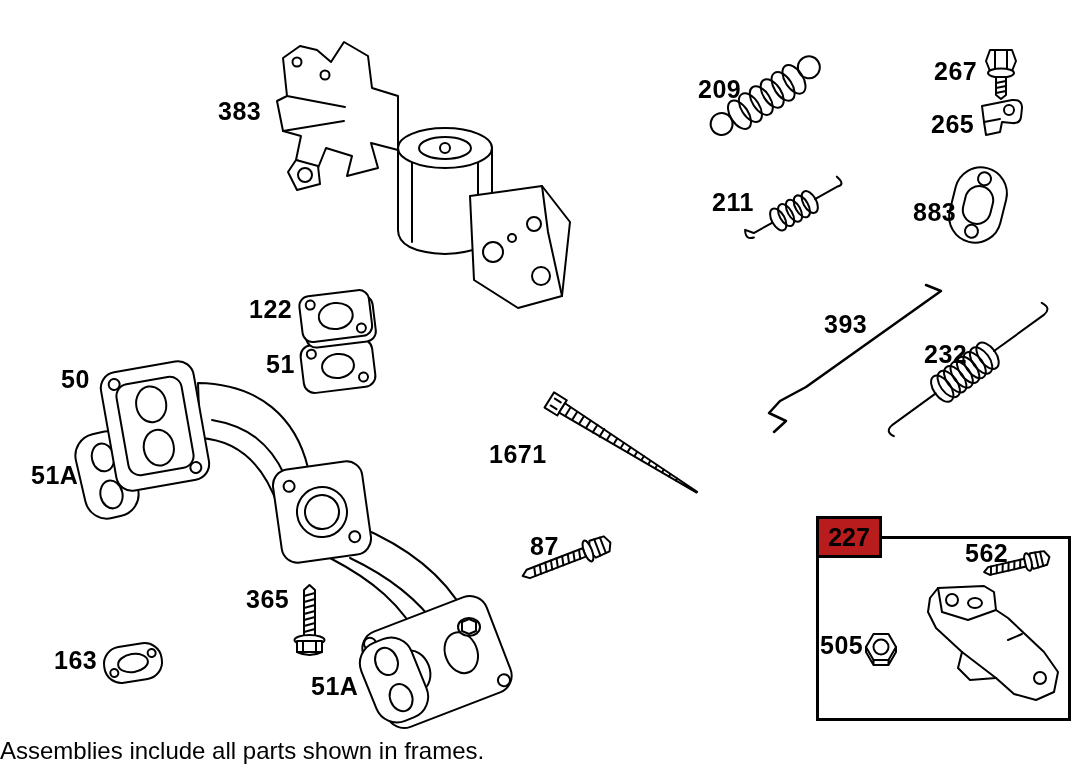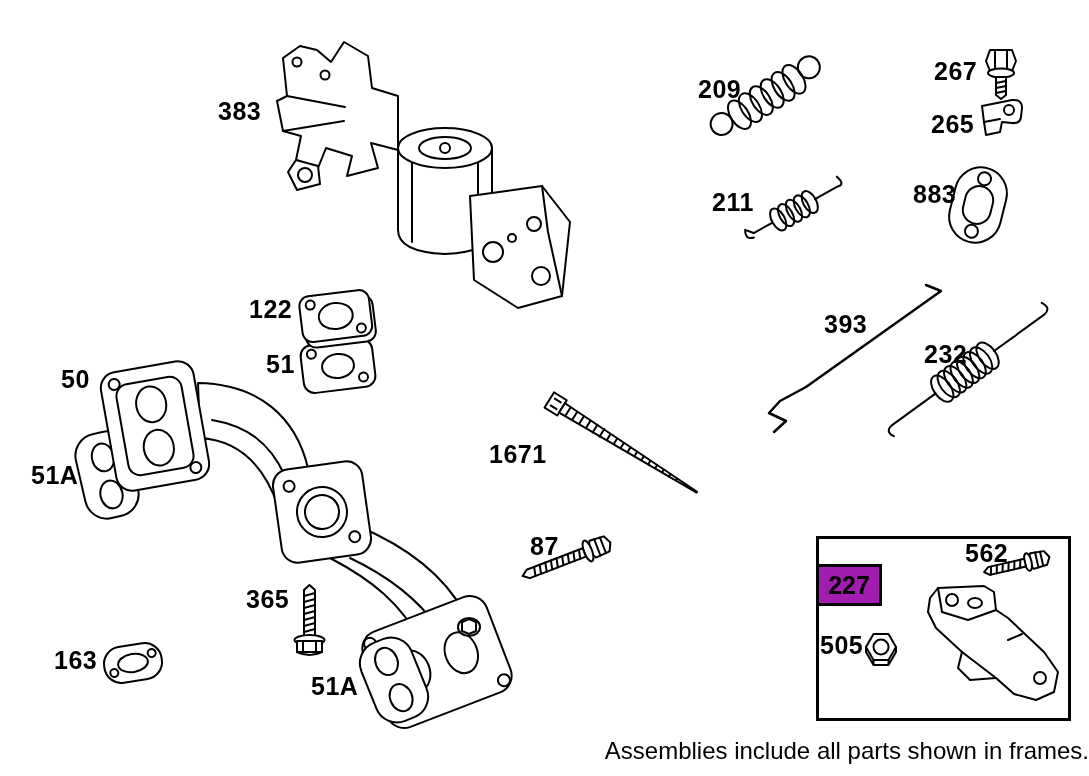--- a/index.html
+++ b/index.html
@@ -1,23 +1,23 @@
 <!DOCTYPE html>
 <html><head>
 <meta charset="utf-8">
 <style>
   html,body{margin:0;padding:0;background:#fff;}
   .stage{position:relative;width:1089px;height:776px;background:#fff;
          font-family:"Liberation Sans","DejaVu Sans",sans-serif;color:#000;overflow:hidden;}
   .stage>svg{position:absolute;left:0;top:0;}
   .part-label{position:absolute;font-size:25px;font-weight:700;white-space:nowrap;letter-spacing:.5px;}
   .assembly-frame{position:absolute;left:816px;top:536px;width:249px;height:179px;border:3px solid #000;}
-  .frame-tag{position:absolute;left:816px;top:564px;width:60px;height:36px;border:3px solid #000;background:#a21caf;
+  .frame-tag{position:absolute;left:816px;top:516px;width:60px;height:36px;border:3px solid #000;background:#b91c1c;
              display:flex;align-items:center;justify-content:center;font-size:25px;font-weight:700;}
-  .caption{position:absolute;left:0;top:737px;width:100%;text-align:right;font-size:24px;}
+  .caption{position:absolute;left:0;top:737px;width:100%;text-align:left;font-size:24px;}
 </style>
 </head>
 <body>
 
 <div class="stage">
 
   <svg width="1089" height="776" viewBox="0 0 1089 776">
     <g stroke="#000" stroke-width="2" fill="none" stroke-linejoin="round" stroke-linecap="round">
 
       <g>
@@ -214,21 +214,21 @@
   </svg>
 
   <div class="assembly-frame"></div>
   <div class="frame-tag">227</div>
 
   <div class="part-label" style="left:218px;top:97px">383</div>
   <div class="part-label" style="left:698px;top:75px">209</div>
   <div class="part-label" style="left:934px;top:57px">267</div>
   <div class="part-label" style="left:931px;top:110px">265</div>
   <div class="part-label" style="left:712px;top:188px">211</div>
-  <div class="part-label" style="left:913px;top:180px">883</div>
+  <div class="part-label" style="left:913px;top:198px">883</div>
   <div class="part-label" style="left:249px;top:295px">122</div>
   <div class="part-label" style="left:266px;top:350px">51</div>
   <div class="part-label" style="left:61px;top:365px">50</div>
   <div class="part-label" style="left:31px;top:461px">51A</div>
   <div class="part-label" style="left:824px;top:310px">393</div>
   <div class="part-label" style="left:924px;top:340px">232</div>
   <div class="part-label" style="left:489px;top:440px">1671</div>
   <div class="part-label" style="left:530px;top:532px">87</div>
   <div class="part-label" style="left:246px;top:585px">365</div>
   <div class="part-label" style="left:54px;top:646px">163</div>

